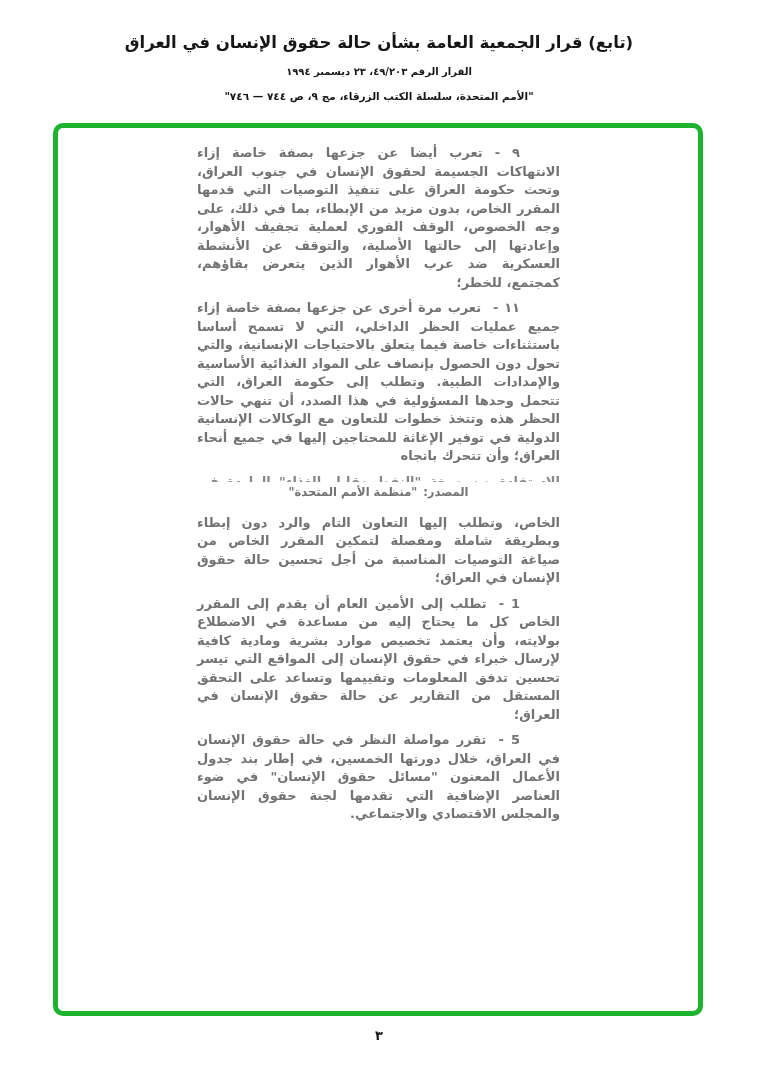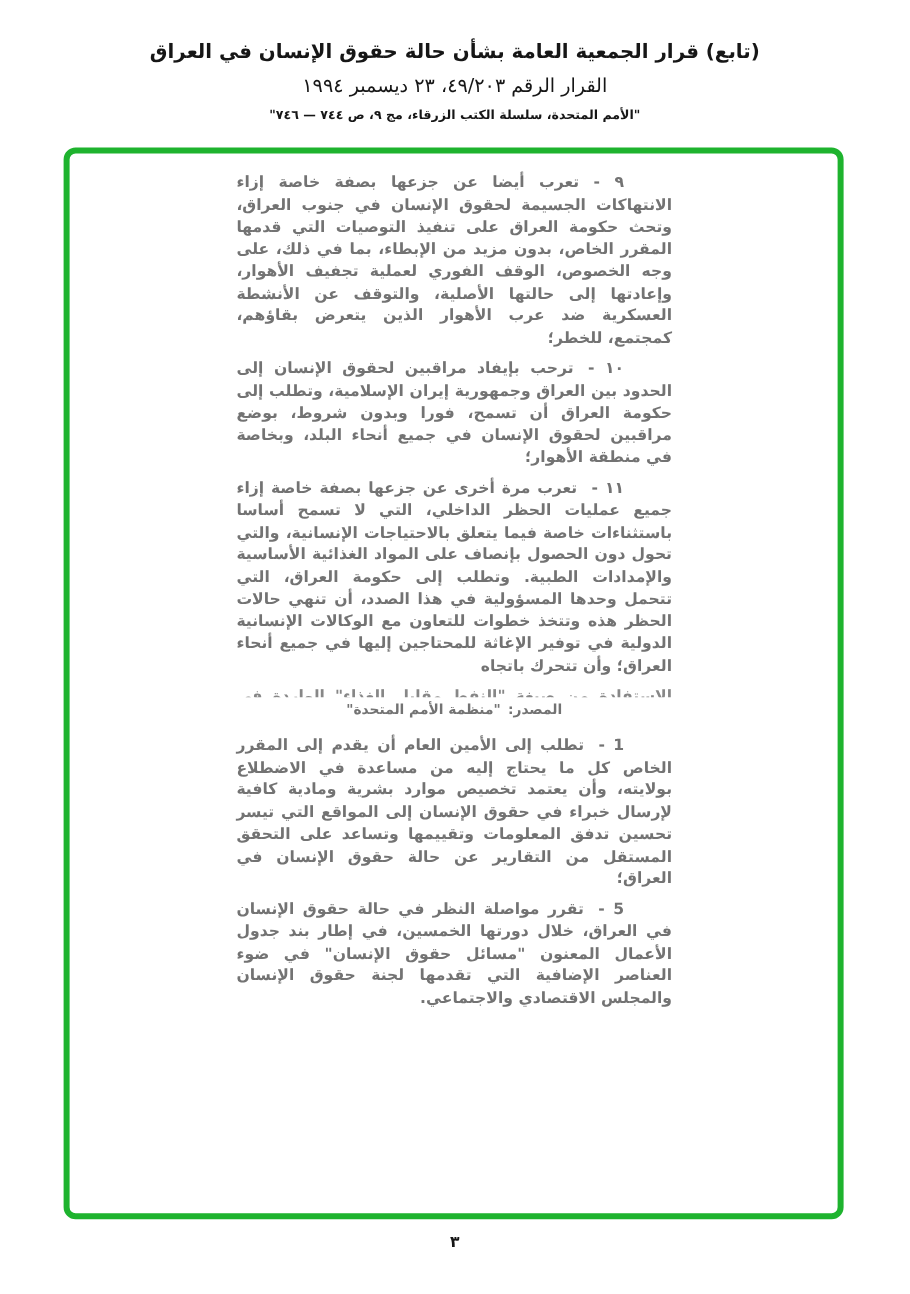--- a/index.html
+++ b/index.html
@@ -28,22 +28,22 @@
     text-align: center;
     direction: rtl;
   }
   .header .title {
     font-size: 16.5px;
     font-weight: bold;
     line-height: 22px;
     margin: 0 0 8px 0;
   }
   .header .subtitle {
-    font-size: 16px;
-    font-weight: normal;
+    font-size: 10px;
+    font-weight: bold;
     line-height: 20px;
     margin: 0 0 7px 0;
   }
   .header .citation {
     font-size: 10.5px;
     font-weight: bold;
     line-height: 14px;
     margin: 0;
   }
   
@@ -128,35 +128,35 @@
   </div>
 
   <div class="highlight-box"></div>
 
   <div class="text-column">
 
     <p class="para num-para">
       <span class="pnum">٩ -</span><span>تعرب أيضا عن جزعها بصفة خاصة إزاء الانتهاكات الجسيمة لحقوق الإنسان في جنوب العراق، وتحث حكومة العراق على تنفيذ التوصيات التي قدمها المقرر الخاص، بدون مزيد من الإبطاء، بما في ذلك، على وجه الخصوص، الوقف الفوري لعملية تجفيف الأهوار، وإعادتها إلى حالتها الأصلية، والتوقف عن الأنشطة العسكرية ضد عرب الأهوار الذين يتعرض بقاؤهم، كمجتمع، للخطر؛</span>
     </p>
 
-    <p class="para num-para">
-      <span class="pnum">١٠ -</span><span>ترحب بإيفاد مراقبين لحقوق الإنسان إلى الحدود بين العراق وجمهورية إيران الإسلامية، وتطلب إلى حكومة العراق أن تسمح، فورا وبدون شروط، بوضع مراقبين لحقوق الإنسان في جميع أنحاء البلد، وبخاصة في منطقة الأهوار؛</span>
-    </p>
 
     <p class="para num-para">
       <span class="pnum">١١ -</span><span>تعرب مرة أخرى عن جزعها بصفة خاصة إزاء جميع عمليات الحظر الداخلي، التي لا تسمح أساسا باستثناءات خاصة فيما يتعلق بالاحتياجات الإنسانية، والتي تحول دون الحصول بإنصاف على المواد الغذائية الأساسية والإمدادات الطبية. وتطلب إلى حكومة العراق، التي تتحمل وحدها المسؤولية في هذا الصدد، أن تنهي حالات الحظر هذه وتتخذ خطوات للتعاون مع الوكالات الإنسانية الدولية في توفير الإغاثة للمحتاجين إليها في جميع أنحاء العراق؛ وأن تتحرك باتجاه</span>
     </p>
 
     <div class="clipped-line">الاستفادة من صيغة "النفط مقابل الغذاء" الواردة في قراري</div>
 
 
     <div class="source-line">
       <span>المصدر:</span><span class="src-val">"منظمة الأمم المتحدة"</span>
     </div>
 
+    <p class="para cont-para">
+      <span class="pnum"></span><span>الخاص، وتطلب إليها التعاون التام والرد دون إبطاء وبطريقة شاملة ومفصلة لتمكين المقرر الخاص من صياغة التوصيات المناسبة من أجل تحسين حالة حقوق الإنسان في العراق؛</span>
+    </p>
 
     <p class="para num-para">
       <span class="pnum">1 -</span><span>تطلب إلى الأمين العام أن يقدم إلى المقرر الخاص كل ما يحتاج إليه من مساعدة في الاضطلاع بولايته، وأن يعتمد تخصيص موارد بشرية ومادية كافية لإرسال خبراء في حقوق الإنسان إلى المواقع التي تيسر تحسين تدفق المعلومات وتقييمها وتساعد على التحقق المستقل من التقارير عن حالة حقوق الإنسان في العراق؛</span>
     </p>
 
     <p class="para num-para">
       <span class="pnum">5 -</span><span>تقرر مواصلة النظر في حالة حقوق الإنسان في العراق، خلال دورتها الخمسين، في إطار بند جدول الأعمال المعنون "مسائل حقوق الإنسان" في ضوء العناصر الإضافية التي تقدمها لجنة حقوق الإنسان والمجلس الاقتصادي والاجتماعي.</span>
     </p>
 
   </div>

